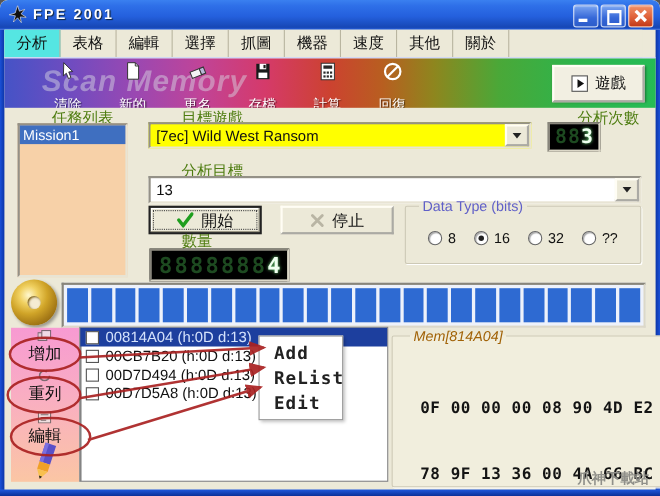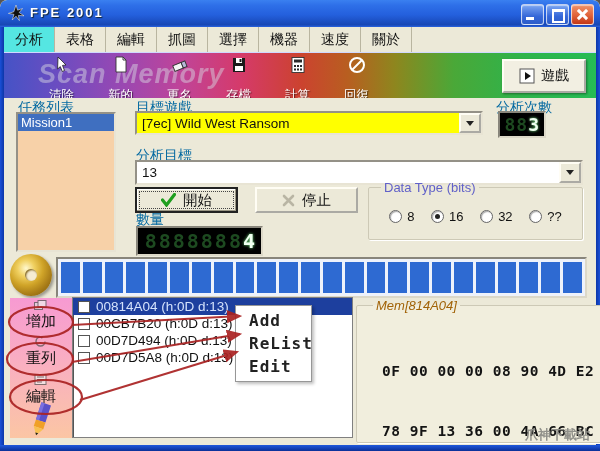--- a/index.html
+++ b/index.html
@@ -37,21 +37,21 @@
   .tb-watermark{position:absolute;left:34px;top:6px;font-size:27px;font-style:italic;font-weight:bold;
     color:rgba(215,215,225,.48);letter-spacing:1px;white-space:nowrap;pointer-events:none;}
   .tb-buttons{position:absolute;left:28px;top:2px;display:flex;}
   .tb-btn{width:59px;display:flex;flex-direction:column;align-items:center;gap:12px;}
   .tb-btn .ticon{height:20px;display:flex;align-items:center;justify-content:center;}
   .tb-btn .tlabel{color:#fff;font-size:12.5px;text-shadow:1px 1px 1px rgba(0,0,0,.6);}
   .game-btn{position:absolute;right:10px;top:6px;width:80px;height:30px;background:#f2efe2;
     border:2px outset #fffdf4;display:flex;align-items:center;justify-content:center;gap:6px;
     font-size:14px;color:#111;box-shadow:1px 1px 2px rgba(0,0,0,.4);}
   
-  .lbl{position:absolute;font-size:14px;color:#0369a1;}
+  .lbl{position:absolute;font-size:14px;color:#4d7c0f;margin-left:29px;}
   .tasklist{position:absolute;left:16px;top:112px;width:100px;height:140px;background:#f7d1a8;
     border:2px inset #e8e4d4;box-sizing:border-box;}
   .tasklist .row{height:17px;font-size:13px;padding:1px 3px;box-sizing:border-box;}
   .tasklist .row.sel{background:#3f6fc0;color:#fff;}
   .combo{position:absolute;border:2px inset #e8e4d4;box-sizing:border-box;display:flex;align-items:center;}
   .combo .cval{flex:1;font-size:13.5px;padding:2px 5px;color:#111;white-space:nowrap;overflow:hidden;}
   .combo .cbtn{width:18px;align-self:stretch;background:#ece9d8;border:2px outset #fffdf4;
     display:flex;align-items:center;justify-content:center;}
   .combo .cbtn::after{content:"";border:4px solid transparent;border-top:5px solid #222;margin-top:4px;}
   .combo.game{left:135px;top:111px;width:348px;height:24px;background:#ffff00;}
@@ -126,24 +126,25 @@
   </div>
 
   <div class="border-left"></div>
   <div class="border-right"></div>
   <div class="border-bottom"></div>
 
   <div class="menubar">
     <span class="menu-item active">分析</span>
     <span class="menu-item">表格</span>
     <span class="menu-item">編輯</span>
+    <span class="menu-item">選擇</span>
     <span class="menu-item">抓圖</span>
-    <span class="menu-item">選擇</span>
     <span class="menu-item">機器</span>
     <span class="menu-item">速度</span>
+    <span class="menu-item">其他</span>
     <span class="menu-item">關於</span>
   </div>
 
   <div class="toolbar">
     <span class="tb-watermark">Scan Memory</span>
     <div class="tb-buttons">
       <div class="tb-btn">
         <span class="ticon">
           <svg width="18" height="18" viewBox="0 0 18 18">
               <path d="M5 1 L13 9 L9.5 9.4 L11.5 14.5 L9.3 15.5 L7.3 10.6 L4.6 13 Z" fill="#fff" stroke="#222" stroke-width="0.8"></path>

